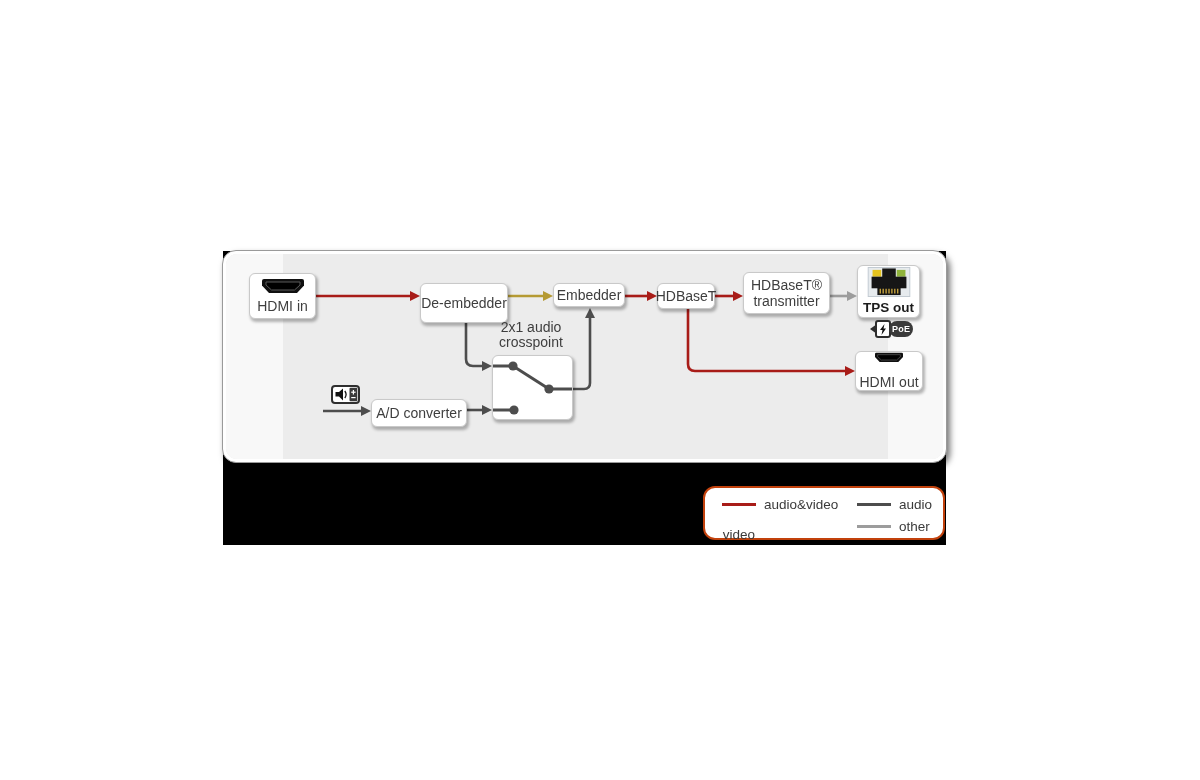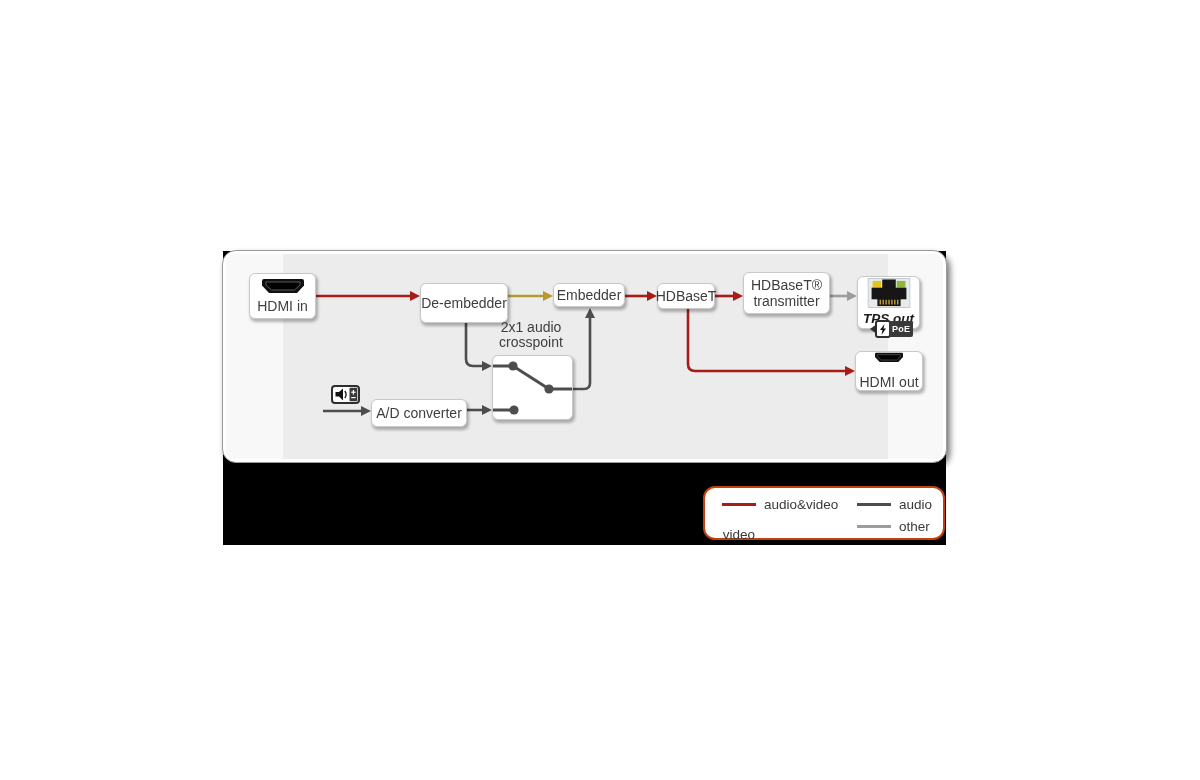--- a/index.html
+++ b/index.html
@@ -32,21 +32,21 @@
   
   .node{position:absolute;background:#fff;border:1px solid #c9c9c9;border-radius:6px;
         box-shadow:1.5px 2.5px 3px rgba(0,0,0,.28);z-index:4;box-sizing:border-box;
         display:flex;flex-direction:column;align-items:center;justify-content:center;}
   .node .lbl{font-size:14px;line-height:16px;color:#3e3e3e;white-space:nowrap;text-align:center;}
   .n-hdmi-in{left:249px;top:273px;width:67px;height:46px;gap:2px;}
   .n-deembedder{left:420px;top:283px;width:88px;height:40px;}
   .n-embedder{left:553px;top:283px;width:72px;height:24px;}
   .n-splitter{left:657px;top:283px;width:58px;height:26px;}
   .n-hdbaset{left:743px;top:272px;width:87px;height:42px;}
-  .n-tps{left:857px;top:276px;width:63px;height:53px;gap:3px;font-style:italic;}
+  .n-tps{left:857px;top:265px;width:63px;height:53px;gap:3px;}
   .n-tps .lbl{font-weight:bold;color:#1c1c1c;font-size:13.5px;}
   .n-hdmi-out{left:855px;top:351px;width:68px;height:40px;gap:10px;}
   .n-analog{left:245px;top:378px;width:78px;height:59px;gap:1px;}
   .n-adc{left:371px;top:399px;width:96px;height:28px;}
   .n-xpoint{left:492px;top:355px;width:81px;height:65px;display:block;}
 
   .xpoint-label{position:absolute;left:481px;top:320px;width:100px;text-align:center;
         font-size:14px;line-height:14.5px;color:#3e3e3e;z-index:4;}
 
   .jack{width:19px;height:19px;border-radius:50%;background:#3b3b3b;display:flex;align-items:center;justify-content:center;}
@@ -55,21 +55,21 @@
   
   .vol{position:absolute;left:331px;top:385px;z-index:5;}
 
   
   .poe{position:absolute;left:870px;top:320px;z-index:6;display:flex;align-items:center;}
   .poe-tri{width:0;height:0;border-top:5px solid transparent;border-bottom:5px solid transparent;
            border-right:7px solid #2e2e2e;}
   .poe-bolt{width:12px;height:14px;background:#fff;border:2px solid #2e2e2e;border-radius:3px;
             margin-left:-2px;display:flex;align-items:center;justify-content:center;}
   .poe-tag{background:#3a3a3a;color:#fff;font-size:9px;font-weight:bold;line-height:10px;
-           padding:3px 3px;border-radius:2px;margin-left:-2px;letter-spacing:.2px;}
+           padding:3px 3px;border-radius:8px;margin-left:-2px;letter-spacing:.2px;}
 
   
   .legend{position:absolute;left:703px;top:486px;width:242px;height:54px;background:#fff;
           border:2px solid #c2410c;border-radius:12px;z-index:5;box-sizing:border-box;}
   .legend-item{position:absolute;display:flex;align-items:center;gap:8px;height:15px;}
   .legend-item .txt{font-size:13.5px;color:#3a3a3a;white-space:nowrap;}
   .sw{width:34px;height:3px;}
   .sw-av{background:var(--audio-video);}
   .sw-vid{background:var(--video);}
   .sw-aud{background:var(--audio);}

